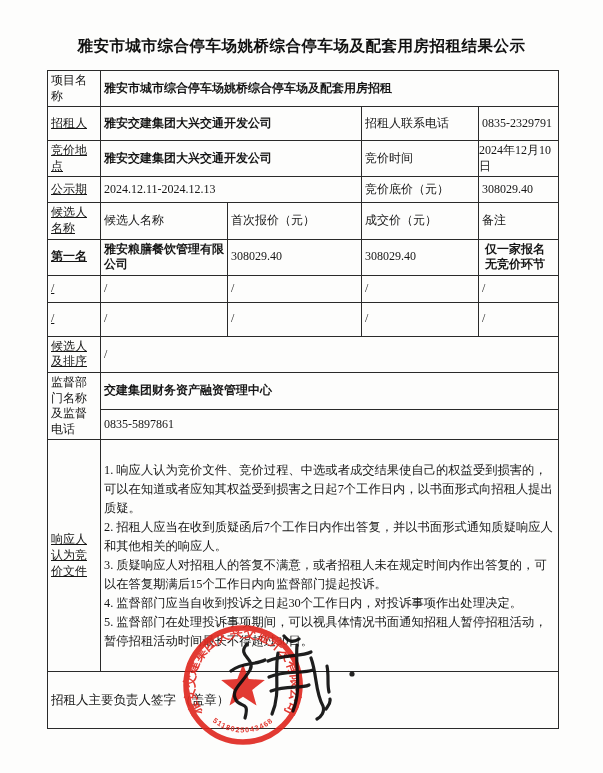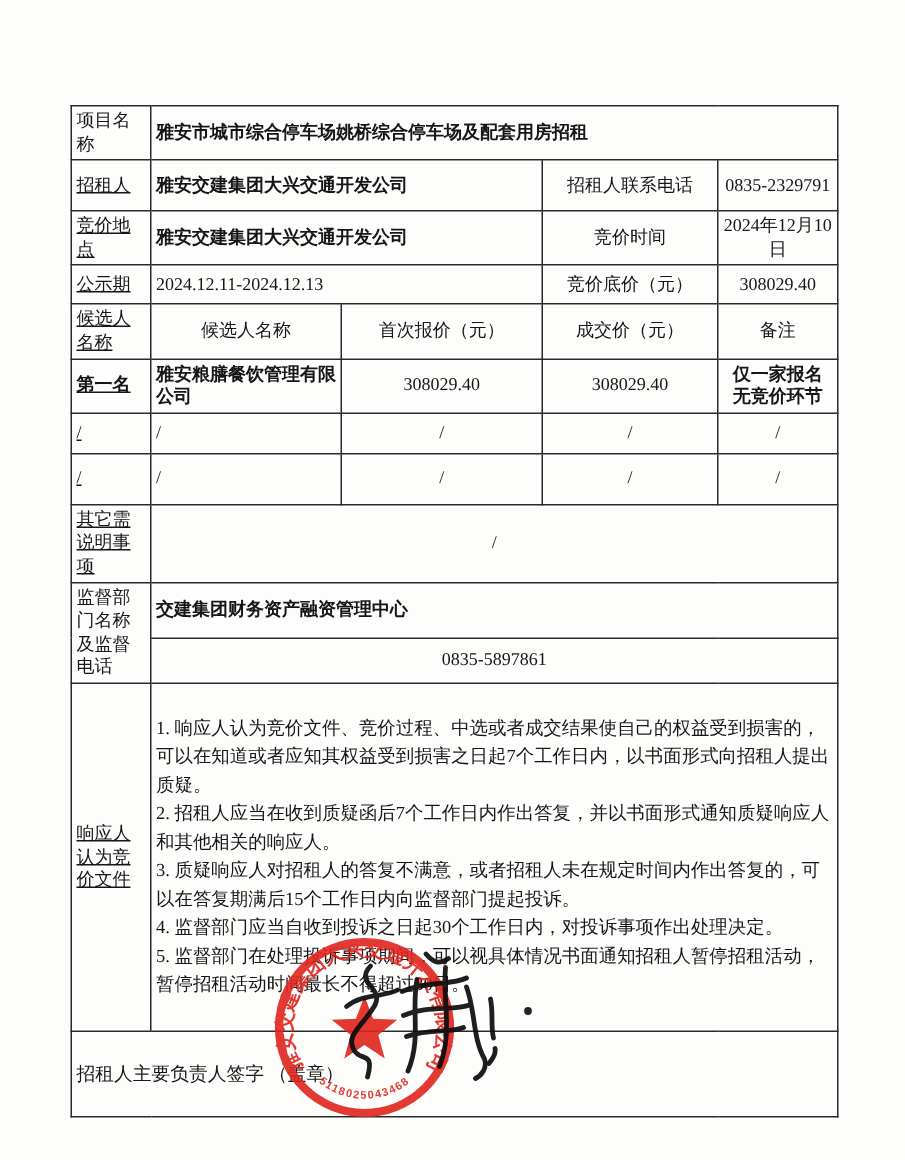--- a/index.html
+++ b/index.html
@@ -24,36 +24,37 @@
   }
   table.main td{
     border:1.4px solid #2a2a2a;
     padding:2px 3px;
     vertical-align:middle;
     line-height:1.3;
     overflow:hidden;
   }
   td.lbl{text-align:left;padding-left:4px;text-decoration:underline;}
   td.lbl-c{text-align:left;padding:2px 1px;}
-  td.c{text-align:center;}
+  td.c{}
   td.l{text-align:left;padding-left:5px;}
   .hei{font-family:"Liberation Sans","DejaVu Sans",sans-serif;font-weight:700;}
   td.obj-text{vertical-align:middle;padding:6px 8px 14px 6px;}
   td.obj-text p{margin:0;line-height:19px;font-size:12.3px;text-align:left;}
   td.dept{vertical-align:top;text-align:left;padding-top:3px;}
   td.sig{padding-left:7px;font-size:12.5px;}
   
   .seal-svg{position:absolute;left:180px;top:622px;width:126px;height:126px;opacity:.9;z-index:5;}
   .sig-svg{position:absolute;left:222px;top:628px;width:145px;height:105px;z-index:6;}
 </style>
 </head>
 <body>
 
 <div class="page">
 
+  <div class="doc-title">雅安市城市综合停车场姚桥综合停车场及配套用房招租结果公示</div>
 
   <table class="main">
     <colgroup>
       <col style="width:53px">
         <col style="width:127px">
         <col style="width:134px">
         <col style="width:117px">
         <col style="width:80px">
     </colgroup>
 
@@ -110,21 +111,21 @@
 
     <tr style="height:34px">
       <td class="lbl">/</td>
       <td class="l">/</td>
       <td class="c">/</td>
       <td class="c">/</td>
       <td class="c">/</td>
     </tr>
 
     <tr style="height:30px">
-      <td class="lbl">其它需说明事项</td>
+      <td class="lbl">候选人及排序</td>
       <td class="c" colspan="4">/</td>
     </tr>
 
     <tr style="height:33px">
       <td class="lbl-c" rowspan="2">监督部门名称及监督电话</td>
       <td class="dept hei" colspan="4">交建集团财务资产融资管理中心</td>
     </tr>
     <tr style="height:27px">
       <td class="c" colspan="4">0835-5897861</td>
     </tr>

